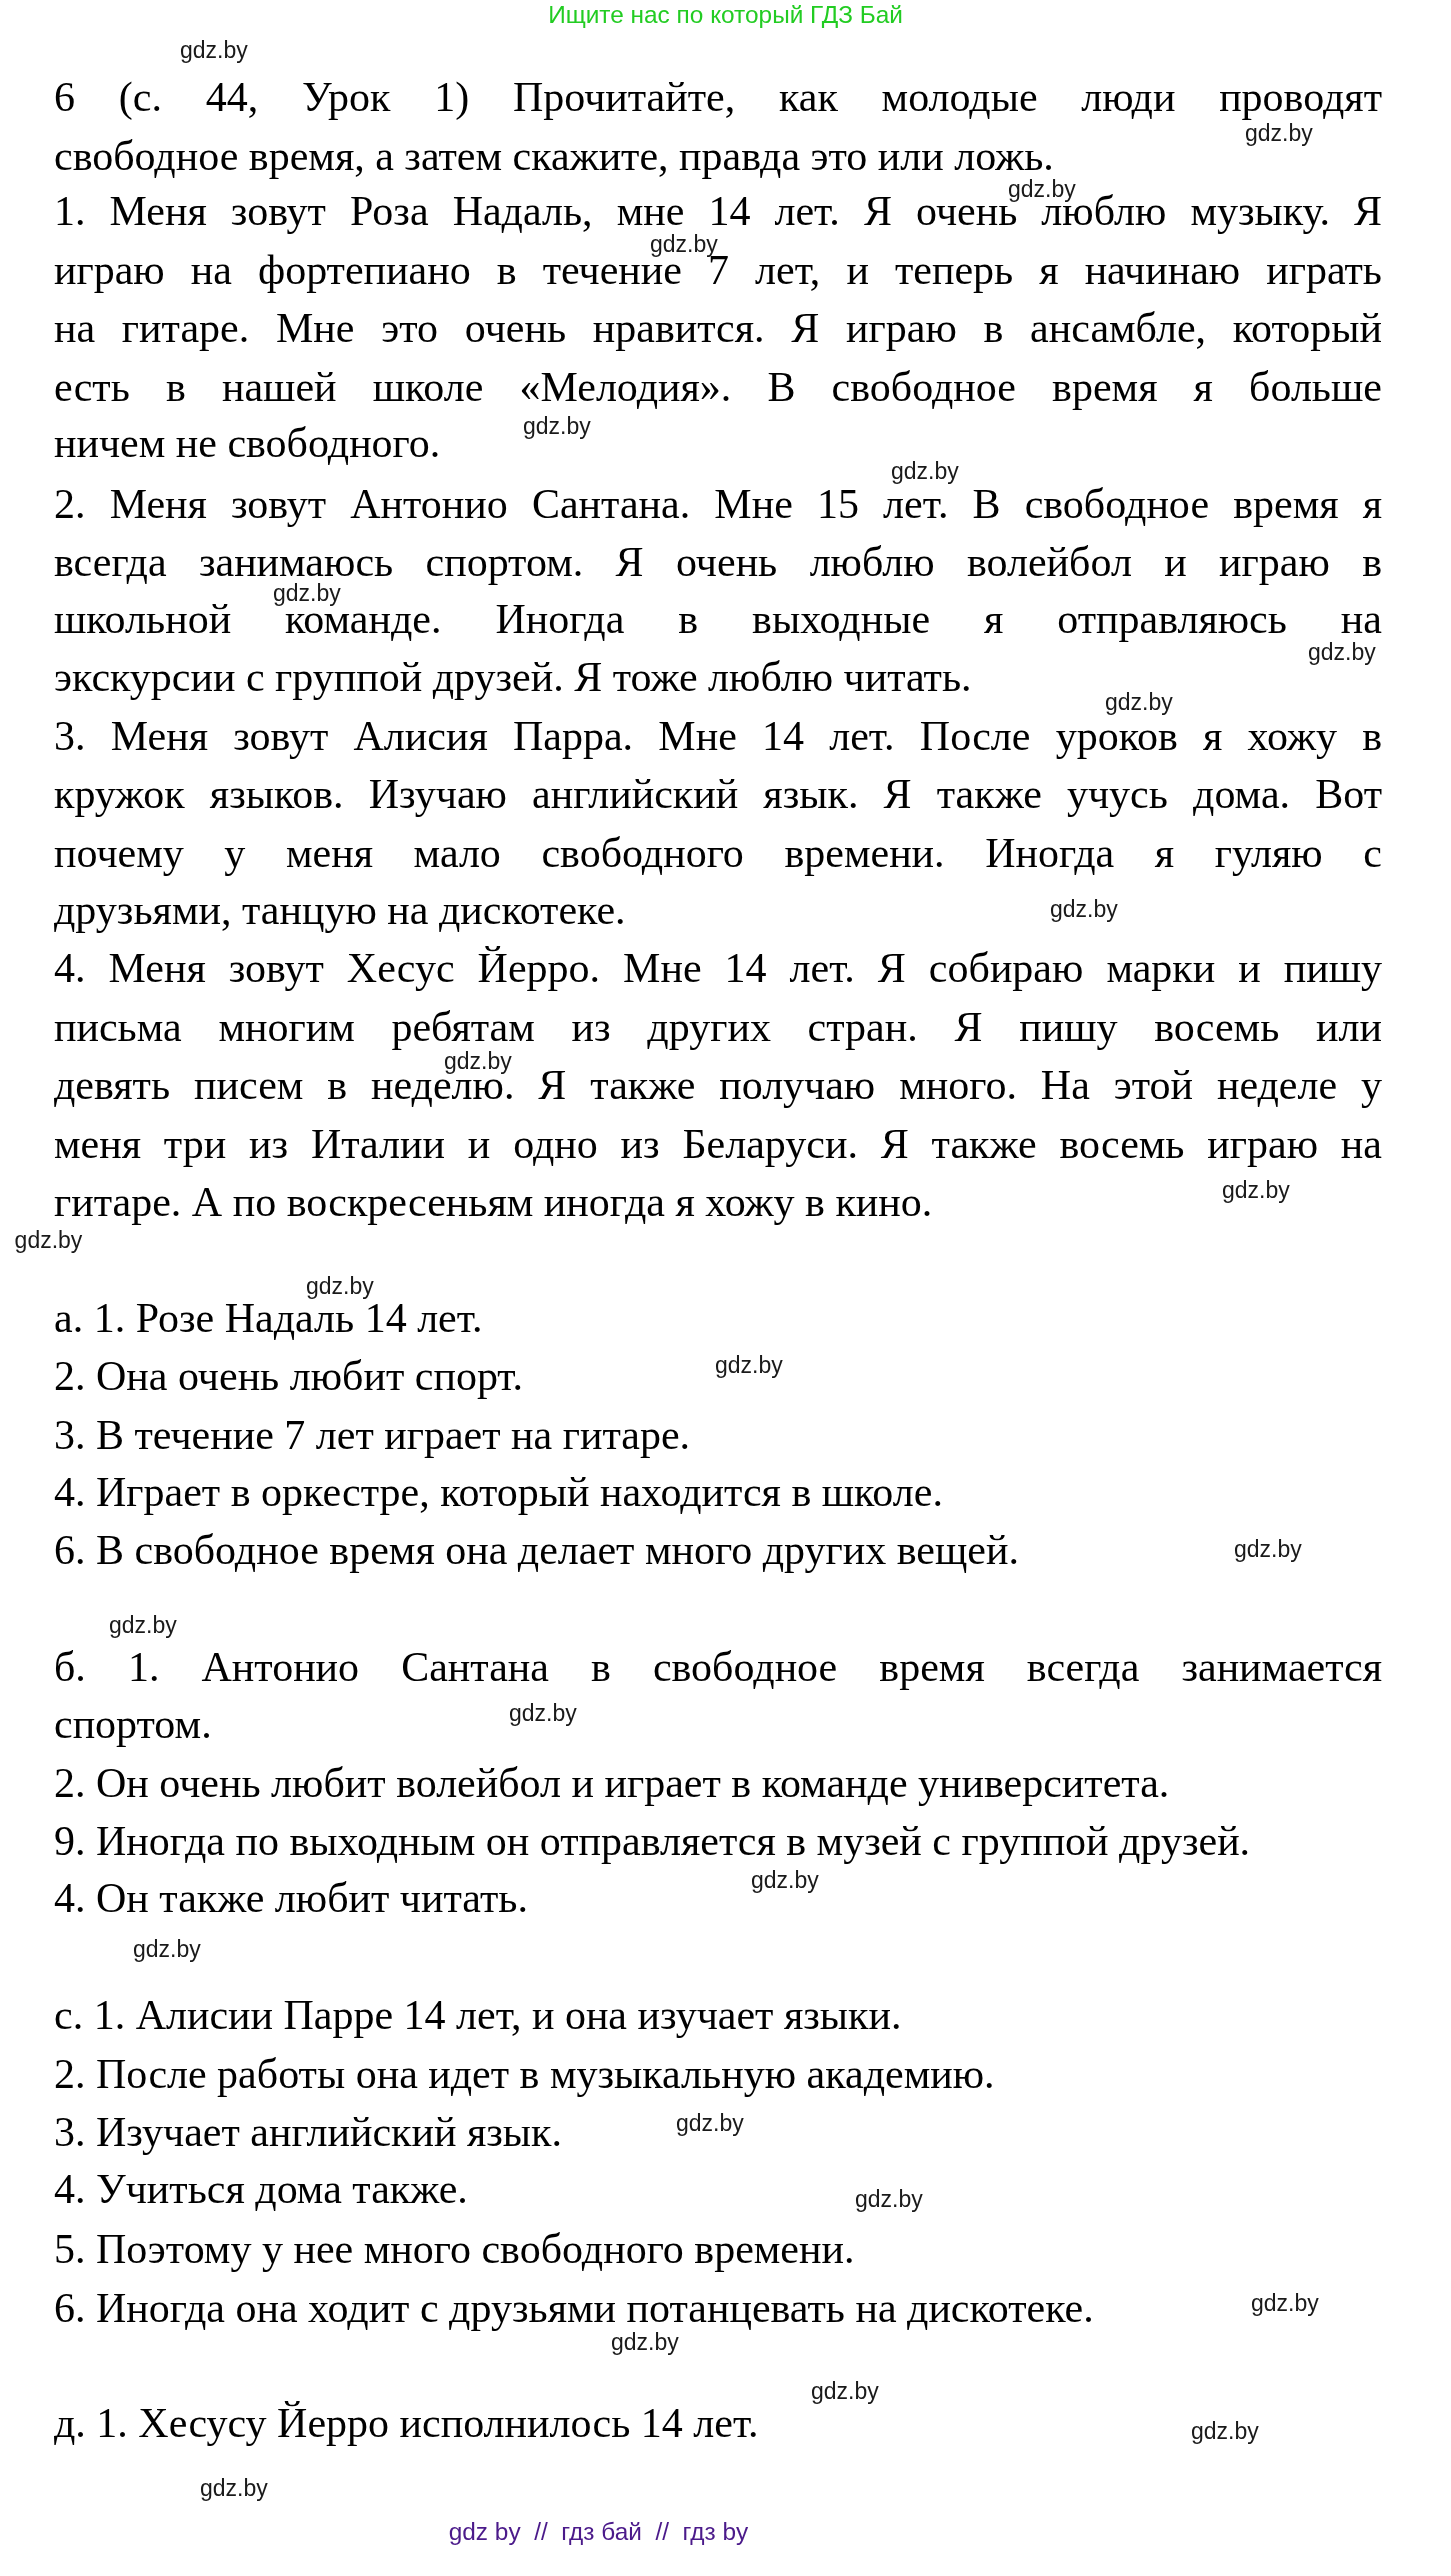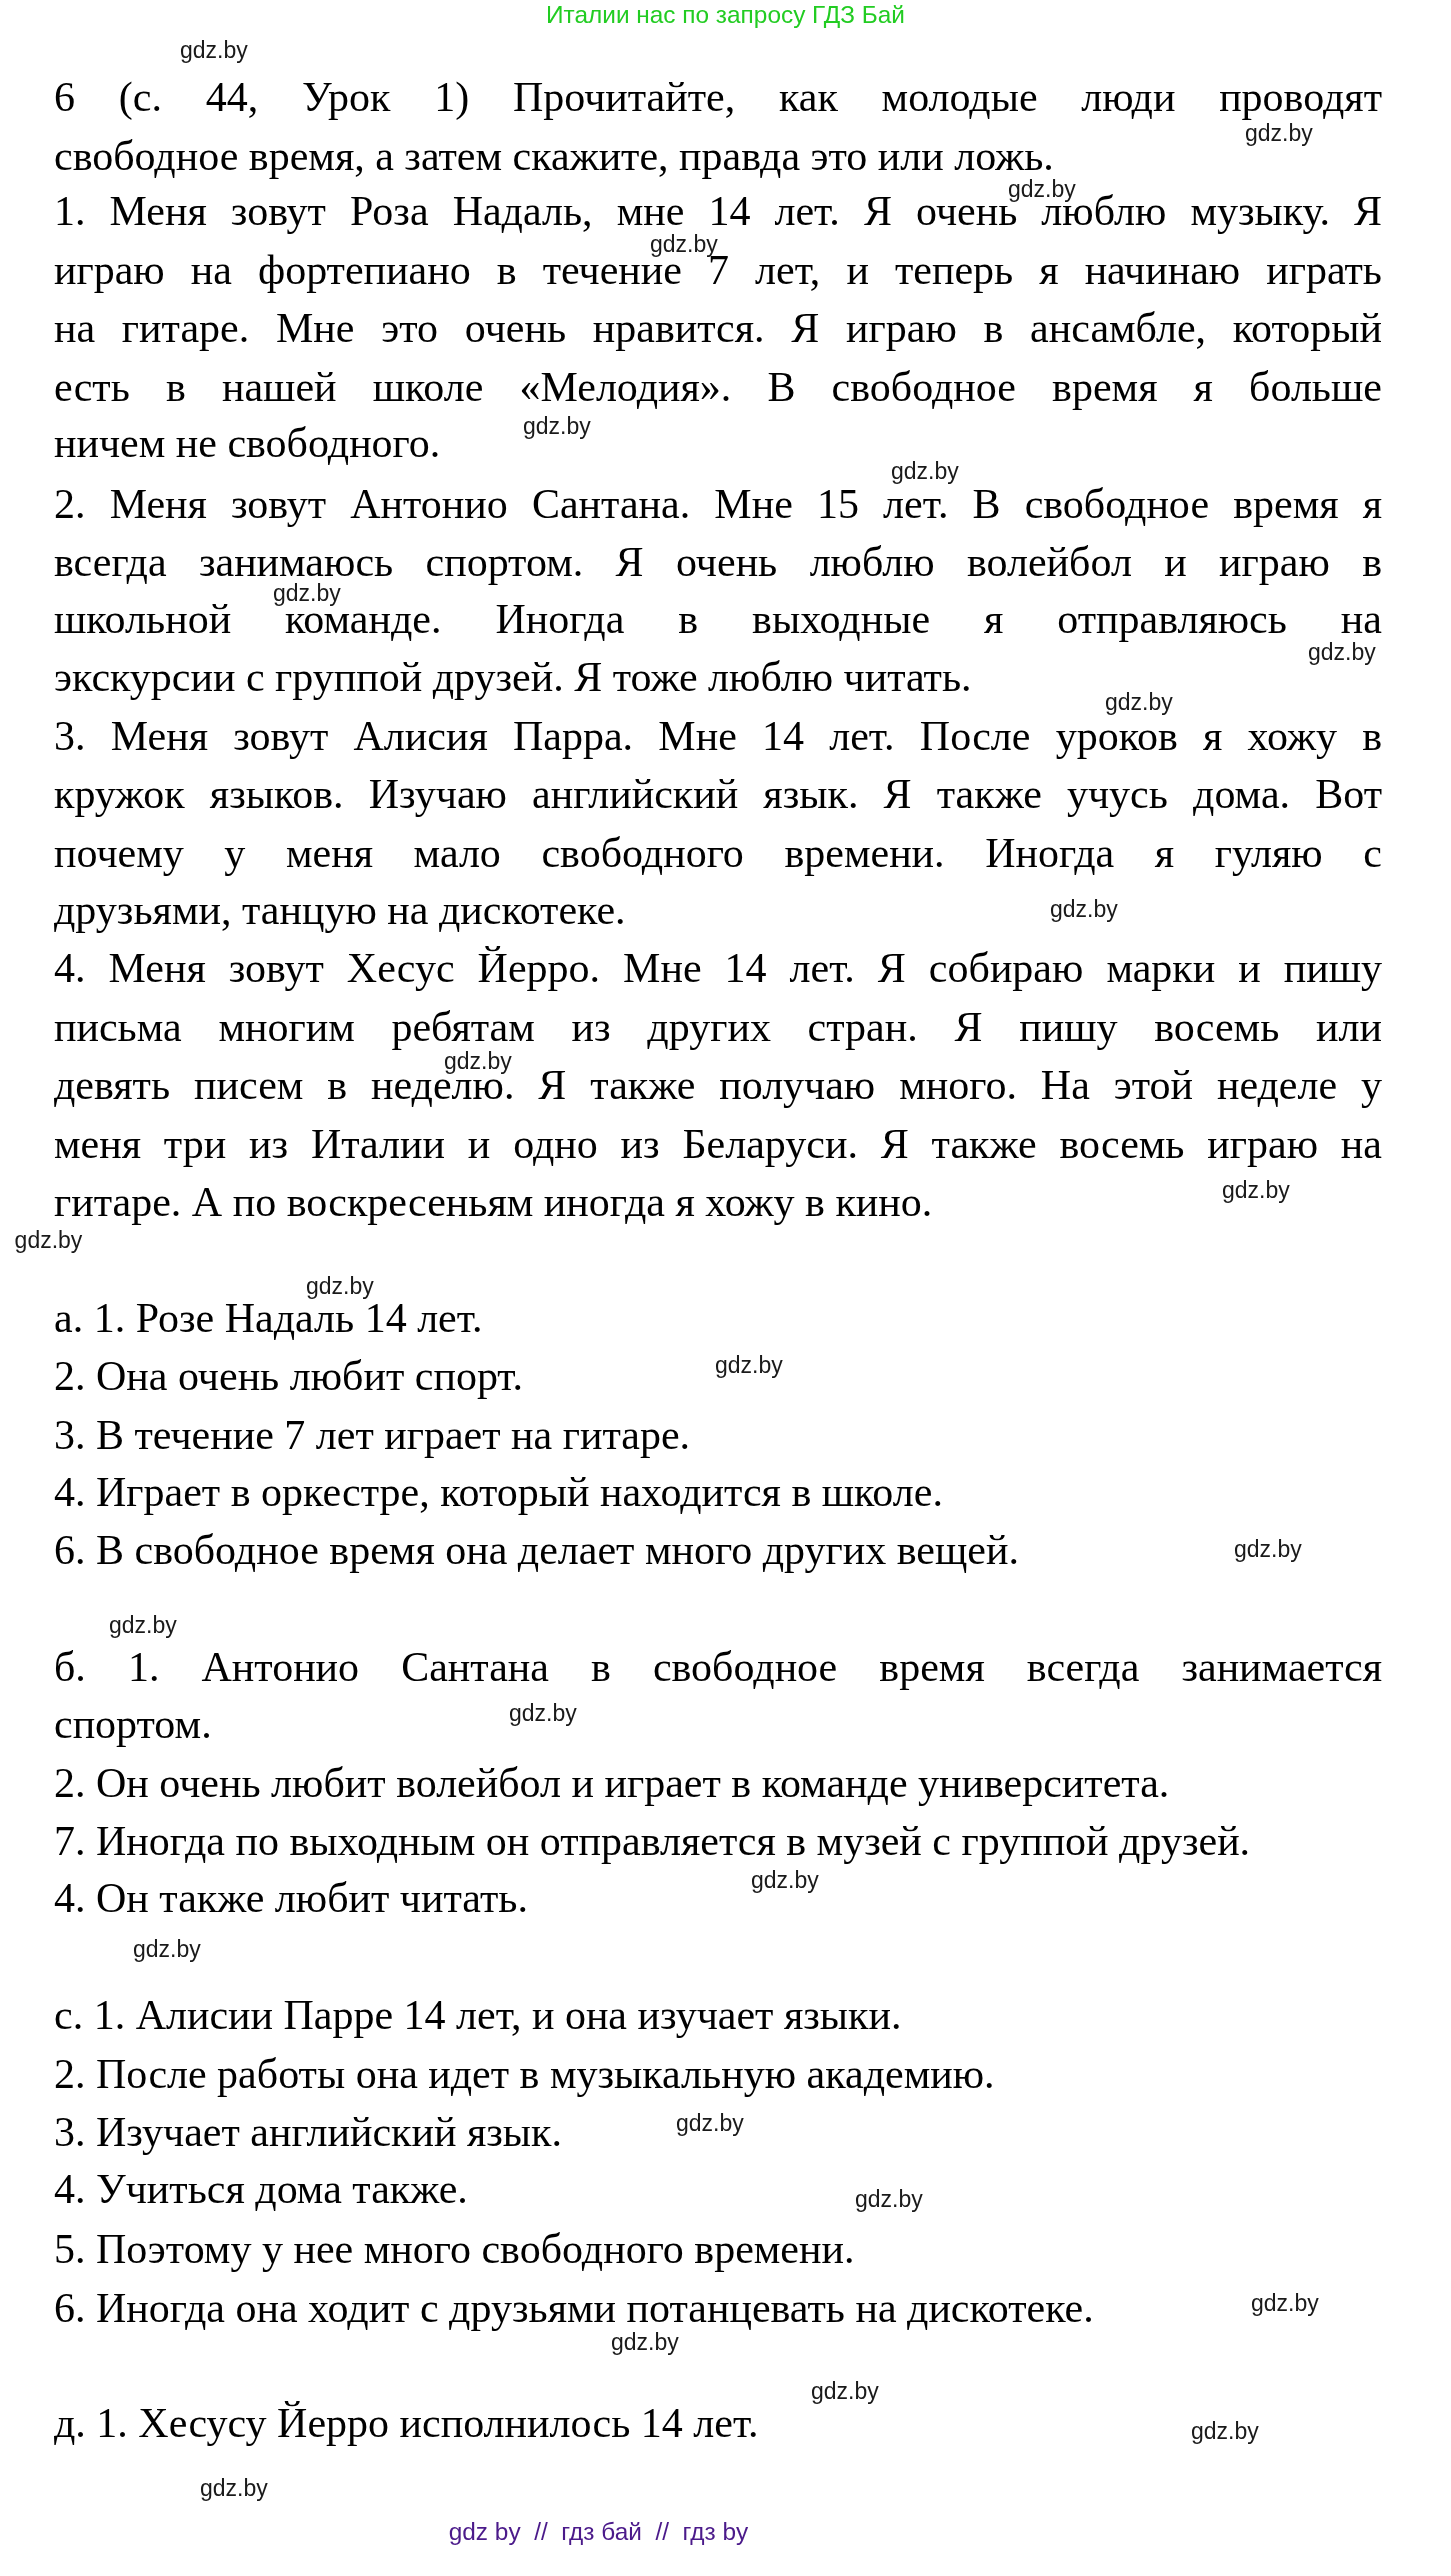--- a/index.html
+++ b/index.html
@@ -23,21 +23,21 @@
   .line.j { text-align: justify; text-align-last: justify; white-space: normal; overflow: hidden; }
   .title { font-weight: normal; }
   .wm {
     position: absolute; font-family: "Liberation Sans", sans-serif;
     font-size: 23px; line-height: 26px; color: #1a1a1a; white-space: nowrap;
   }
 </style>
 </head>
 <body>
 
-<div class="hdr">Италии нас по запросу ГДЗ Бай</div>
+<div class="hdr">Ищите нас по который ГДЗ Бай</div>
 
 <div class="line j title" style="top:68px">6 (с. 44, Урок 1) Прочитайте, как молодые люди проводят</div>
 <div class="line title" style="top:127px">свободное время, а затем скажите, правда это или ложь.</div>
 
 <div class="line j" style="top:182px">1. Меня зовут Роза Надаль, мне 14 лет. Я очень люблю музыку. Я</div>
 <div class="line j" style="top:241px">играю на фортепиано в течение 7 лет, и теперь я начинаю играть</div>
 <div class="line j" style="top:299px">на гитаре. Мне это очень нравится. Я играю в ансамбле, который</div>
 <div class="line j" style="top:358px">есть в нашей школе «Мелодия». В свободное время я больше</div>
 <div class="line" style="top:414px">ничем не свободного.</div>
 
@@ -59,21 +59,21 @@
 
 <div class="line" style="top:1289px">а. 1. Розе Надаль 14 лет.</div>
 <div class="line" style="top:1347px">2. Она очень любит спорт.</div>
 <div class="line" style="top:1406px">3. В течение 7 лет играет на гитаре.</div>
 <div class="line" style="top:1463px">4. Играет в оркестре, который находится в школе.</div>
 <div class="line" style="top:1521px">6. В свободное время она делает много других вещей.</div>
 
 <div class="line j" style="top:1638px">б. 1. Антонио Сантана в свободное время всегда занимается</div>
 <div class="line" style="top:1695px">спортом.</div>
 <div class="line" style="top:1754px">2. Он очень любит волейбол и играет в команде университета.</div>
-<div class="line" style="top:1812px">7. Иногда по выходным он отправляется в музей с группой друзей.</div>
+<div class="line" style="top:1812px">9. Иногда по выходным он отправляется в музей с группой друзей.</div>
 <div class="line" style="top:1869px">4. Он также любит читать.</div>
 
 <div class="line" style="top:1986px">с. 1. Алисии Парре 14 лет, и она изучает языки.</div>
 <div class="line" style="top:2045px">2. После работы она идет в музыкальную академию.</div>
 <div class="line" style="top:2103px">3. Изучает английский язык.</div>
 <div class="line" style="top:2160px">4. Учиться дома также.</div>
 <div class="line" style="top:2220px">5. Поэтому у нее много свободного времени.</div>
 <div class="line" style="top:2279px">6. Иногда она ходит с друзьями потанцевать на дискотеке.</div>
 
 <div class="line" style="top:2394px">д. 1. Хесусу Йерро исполнилось 14 лет.</div>

